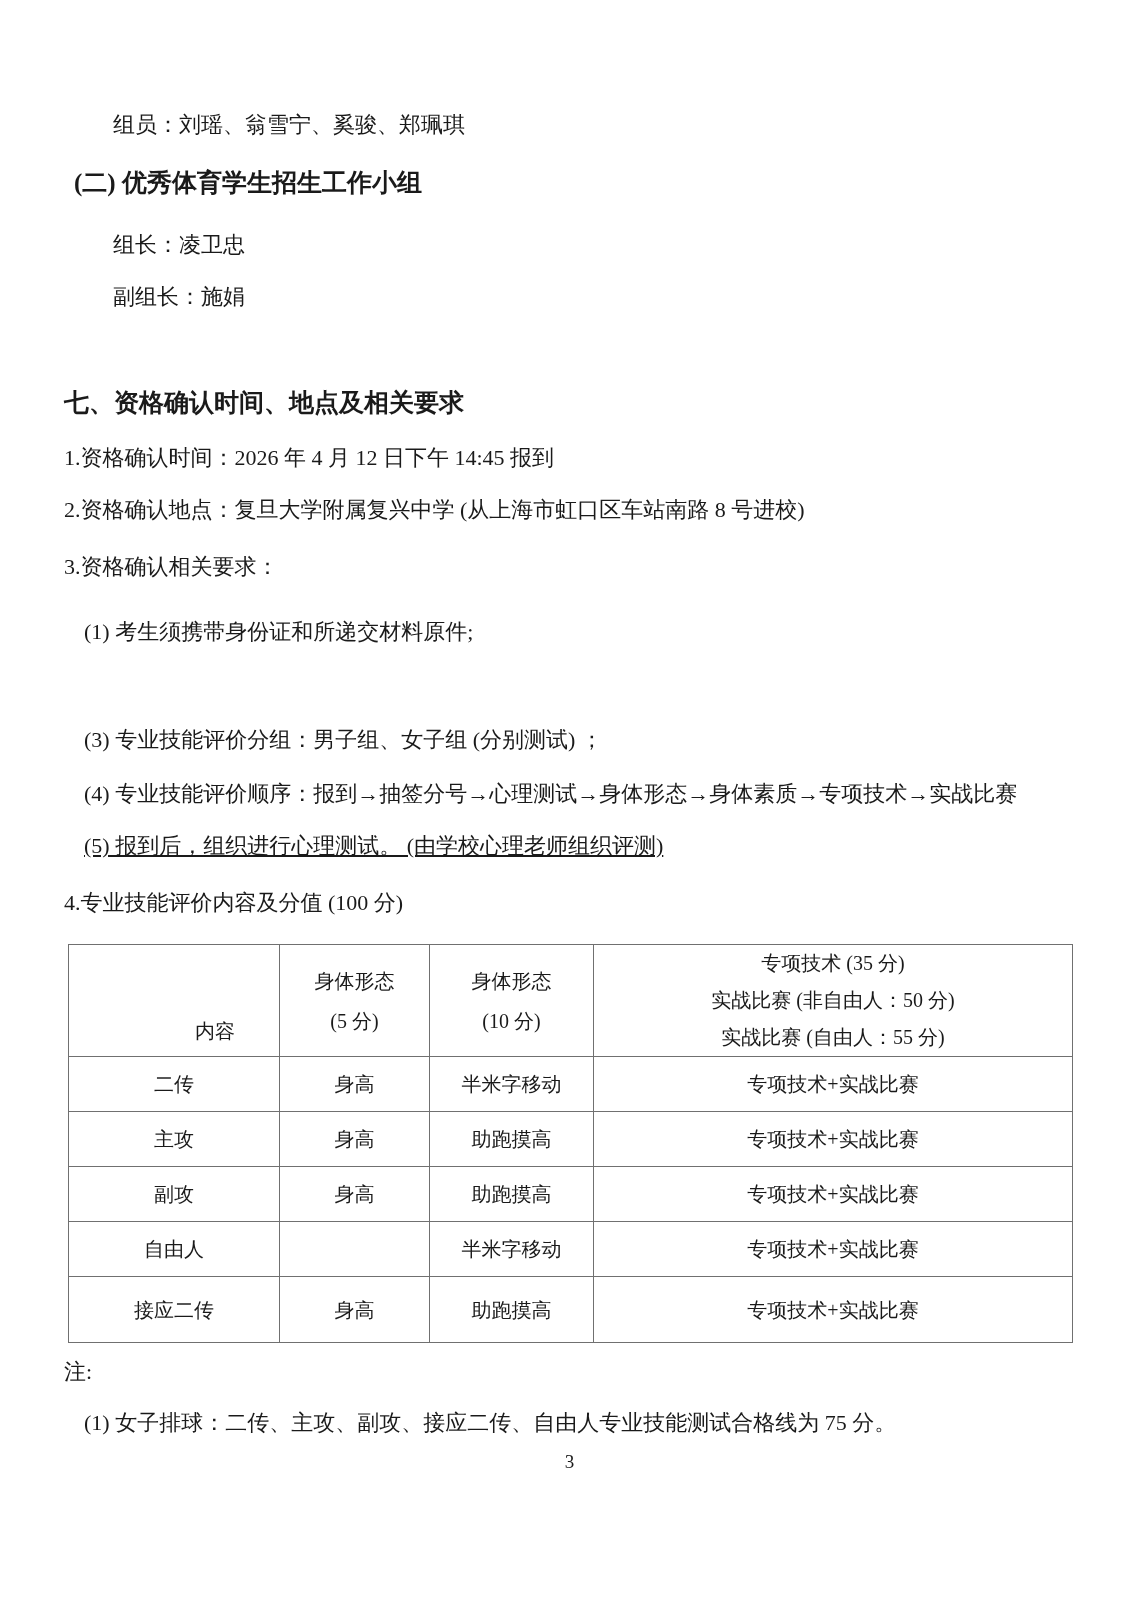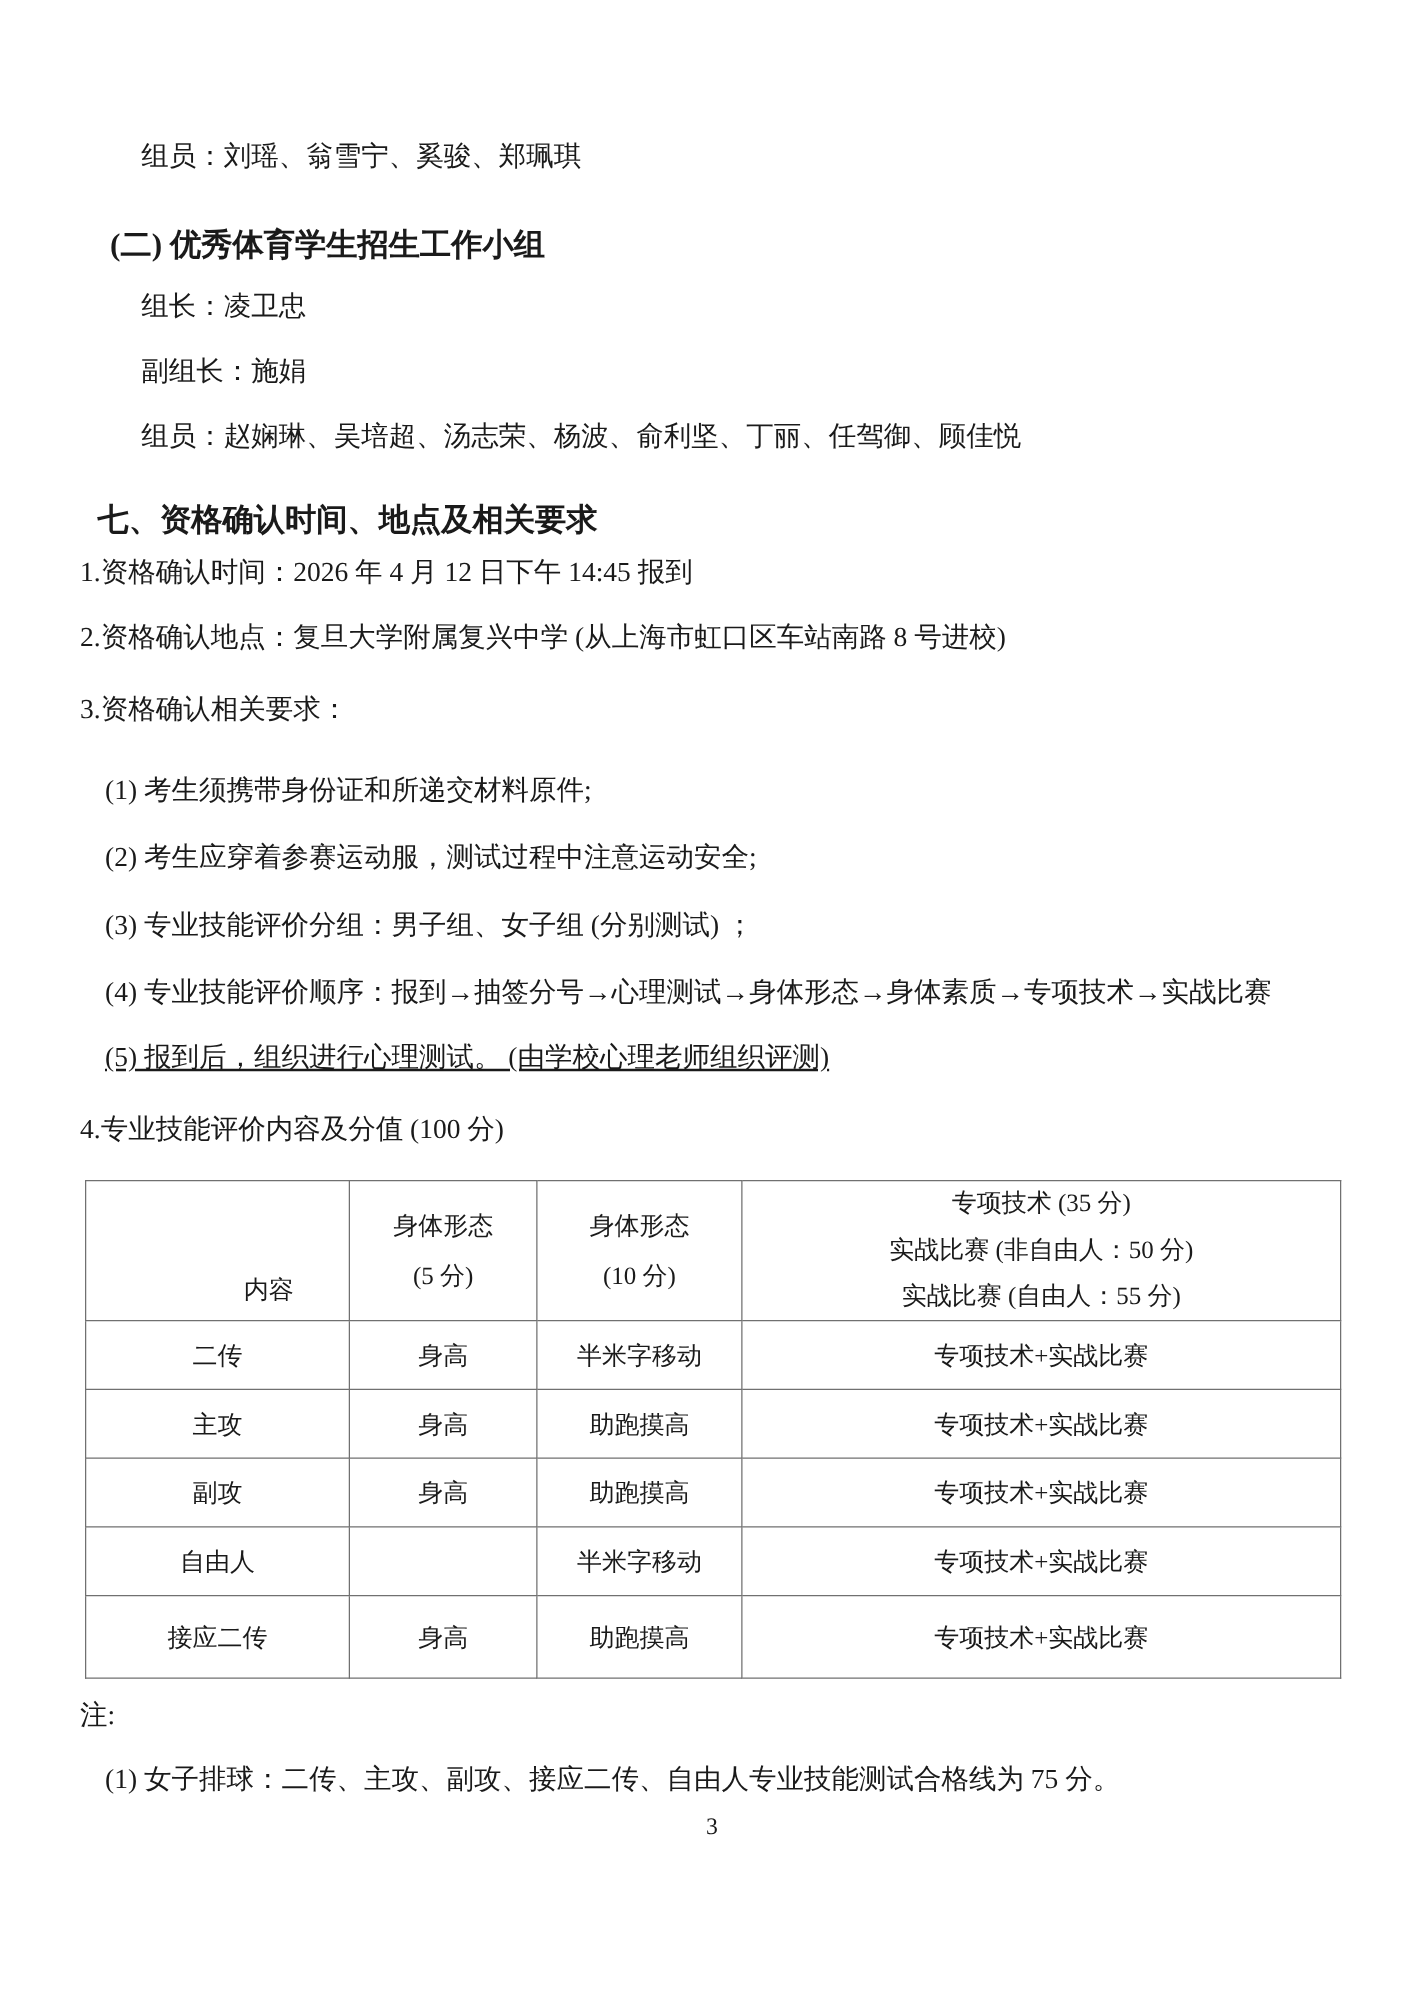--- a/index.html
+++ b/index.html
@@ -14,21 +14,21 @@
   }
   .line{
     position:absolute;
     margin:0;
     font-size:22px;
     line-height:28px;
     white-space:pre;
   }
   .heading{
     position:absolute;
-    margin:14px;
+    margin:0;
     font-size:25px;
     font-weight:bold;
     line-height:32px;
     white-space:pre;
   }
   
   .l-members1  {top:111px;left:113px;}
   .l-h2        {top:167px;left:74px;}
   .l-leader    {top:231px;left:113px;}
   .l-deputy    {top:283px;left:113px;}
@@ -85,30 +85,28 @@
 <body>
 
 <div class="page">
 
   <p class="line l-members1">组员：刘瑶、翁雪宁、奚骏、郑珮琪</p>
 
   <h2 class="heading l-h2">(二) 优秀体育学生招生工作小组</h2>
 
   <p class="line l-leader">组长：凌卫忠</p>
   <p class="line l-deputy">副组长：施娟</p>
-  <p class="line l-members2">组员：赵娴琳、吴培超、汤志荣、杨波、俞利坚、丁丽、任驾御、顾佳悦</p>
 
   <h2 class="heading l-h7">七、资格确认时间、地点及相关要求</h2>
 
   <p class="line l-time">1.资格确认时间：2026 年 4 月 12 日下午 14:45 报到</p>
   <p class="line l-place">2.资格确认地点：复旦大学附属复兴中学 (从上海市虹口区车站南路 8 号进校)</p>
   <p class="line l-reqlabel">3.资格确认相关要求：</p>
 
   <p class="line l-req1">(1) 考生须携带身份证和所递交材料原件;</p>
-  <p class="line l-req2">(2) 考生应穿着参赛运动服，测试过程中注意运动安全;</p>
   <p class="line l-req3">(3) 专业技能评价分组：男子组、女子组 (分别测试) ；</p>
   <p class="line l-req4">(4) 专业技能评价顺序：报到→抽签分号→心理测试→身体形态→身体素质→专项技术→实战比赛</p>
   <p class="line l-req5">(5) 报到后，组织进行心理测试。 (由学校心理老师组织评测)</p>
 
   <p class="line l-scoretitle">4.专业技能评价内容及分值 (100 分)</p>
 
   <table class="score-table">
     <colgroup>
       <col class="col-pos">
       <col class="col-shape">

